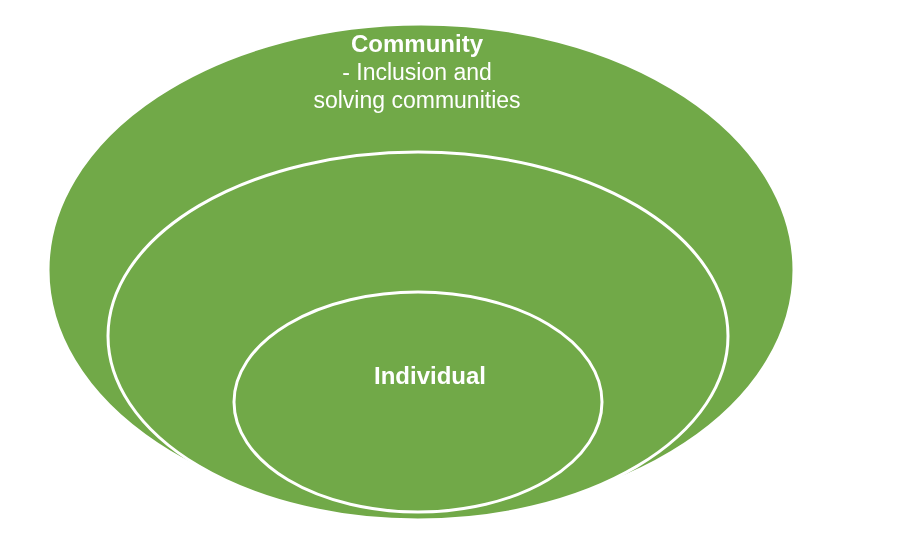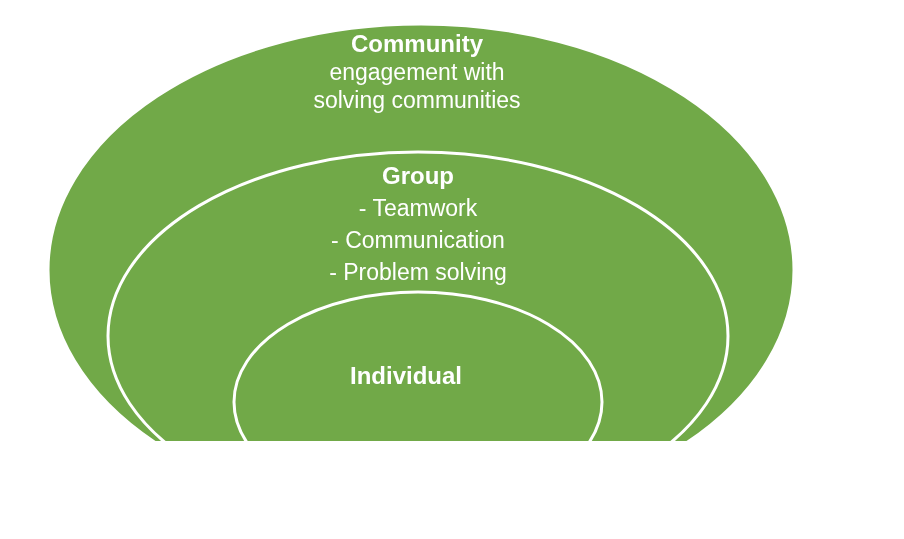--- a/index.html
+++ b/index.html
@@ -4,21 +4,21 @@
 <style>
   html, body {
     margin: 0;
     padding: 0;
     background: #ffffff;
     font-family: "Liberation Sans", sans-serif;
   }
   .stage {
     position: relative;
     width: 904px;
-    height: 441px;
+    height: 539px;
     overflow: hidden;
     background: #ffffff;
   }
   .stage svg {
     position: absolute;
     left: 0;
     top: 0;
     width: 904px;
     height: 539px;
   }
@@ -38,46 +38,40 @@
     left: 247px;
     top: 30px;
     line-height: 28px;
   }
   .label-group {
     left: 248px;
     top: 160px;
     line-height: 32px;
   }
   .label-individual {
-    left: 236px;
+    left: 260px;
     top: 360px;
     line-height: 31px;
   }
 </style>
 </head>
 <body>
 
 <div class="stage">
 
   <svg viewBox="0 0 904 539">
     <ellipse cx="421" cy="270" rx="373" ry="246" stroke-width="3" fill="#71A948" stroke="#FFFFFF"></ellipse>
     <ellipse cx="418" cy="336" rx="310" ry="184" stroke-width="3" fill="#71A948" stroke="#FFFFFF"></ellipse>
     <ellipse cx="418" cy="402" rx="184" ry="110" stroke-width="3" fill="#71A948" stroke="#FFFFFF"></ellipse>
   </svg>
 
   <div class="label label-community">
     <div class="title">Community</div>
-    <div class="line">engagement with</div>
+    <div class="line">- Inclusion and</div>
     <div class="line">solving communities</div>
   </div>
 
-  <div class="label label-group">
-    <div class="title">Group</div>
-    <div class="line">- Teamwork</div>
-    <div class="line">- Communication</div>
-    <div class="line">- Problem solving</div>
-  </div>
 
   <div class="label label-individual">
     <div class="title">Individual</div>
   </div>
 
 </div>
 
 </body></html>

